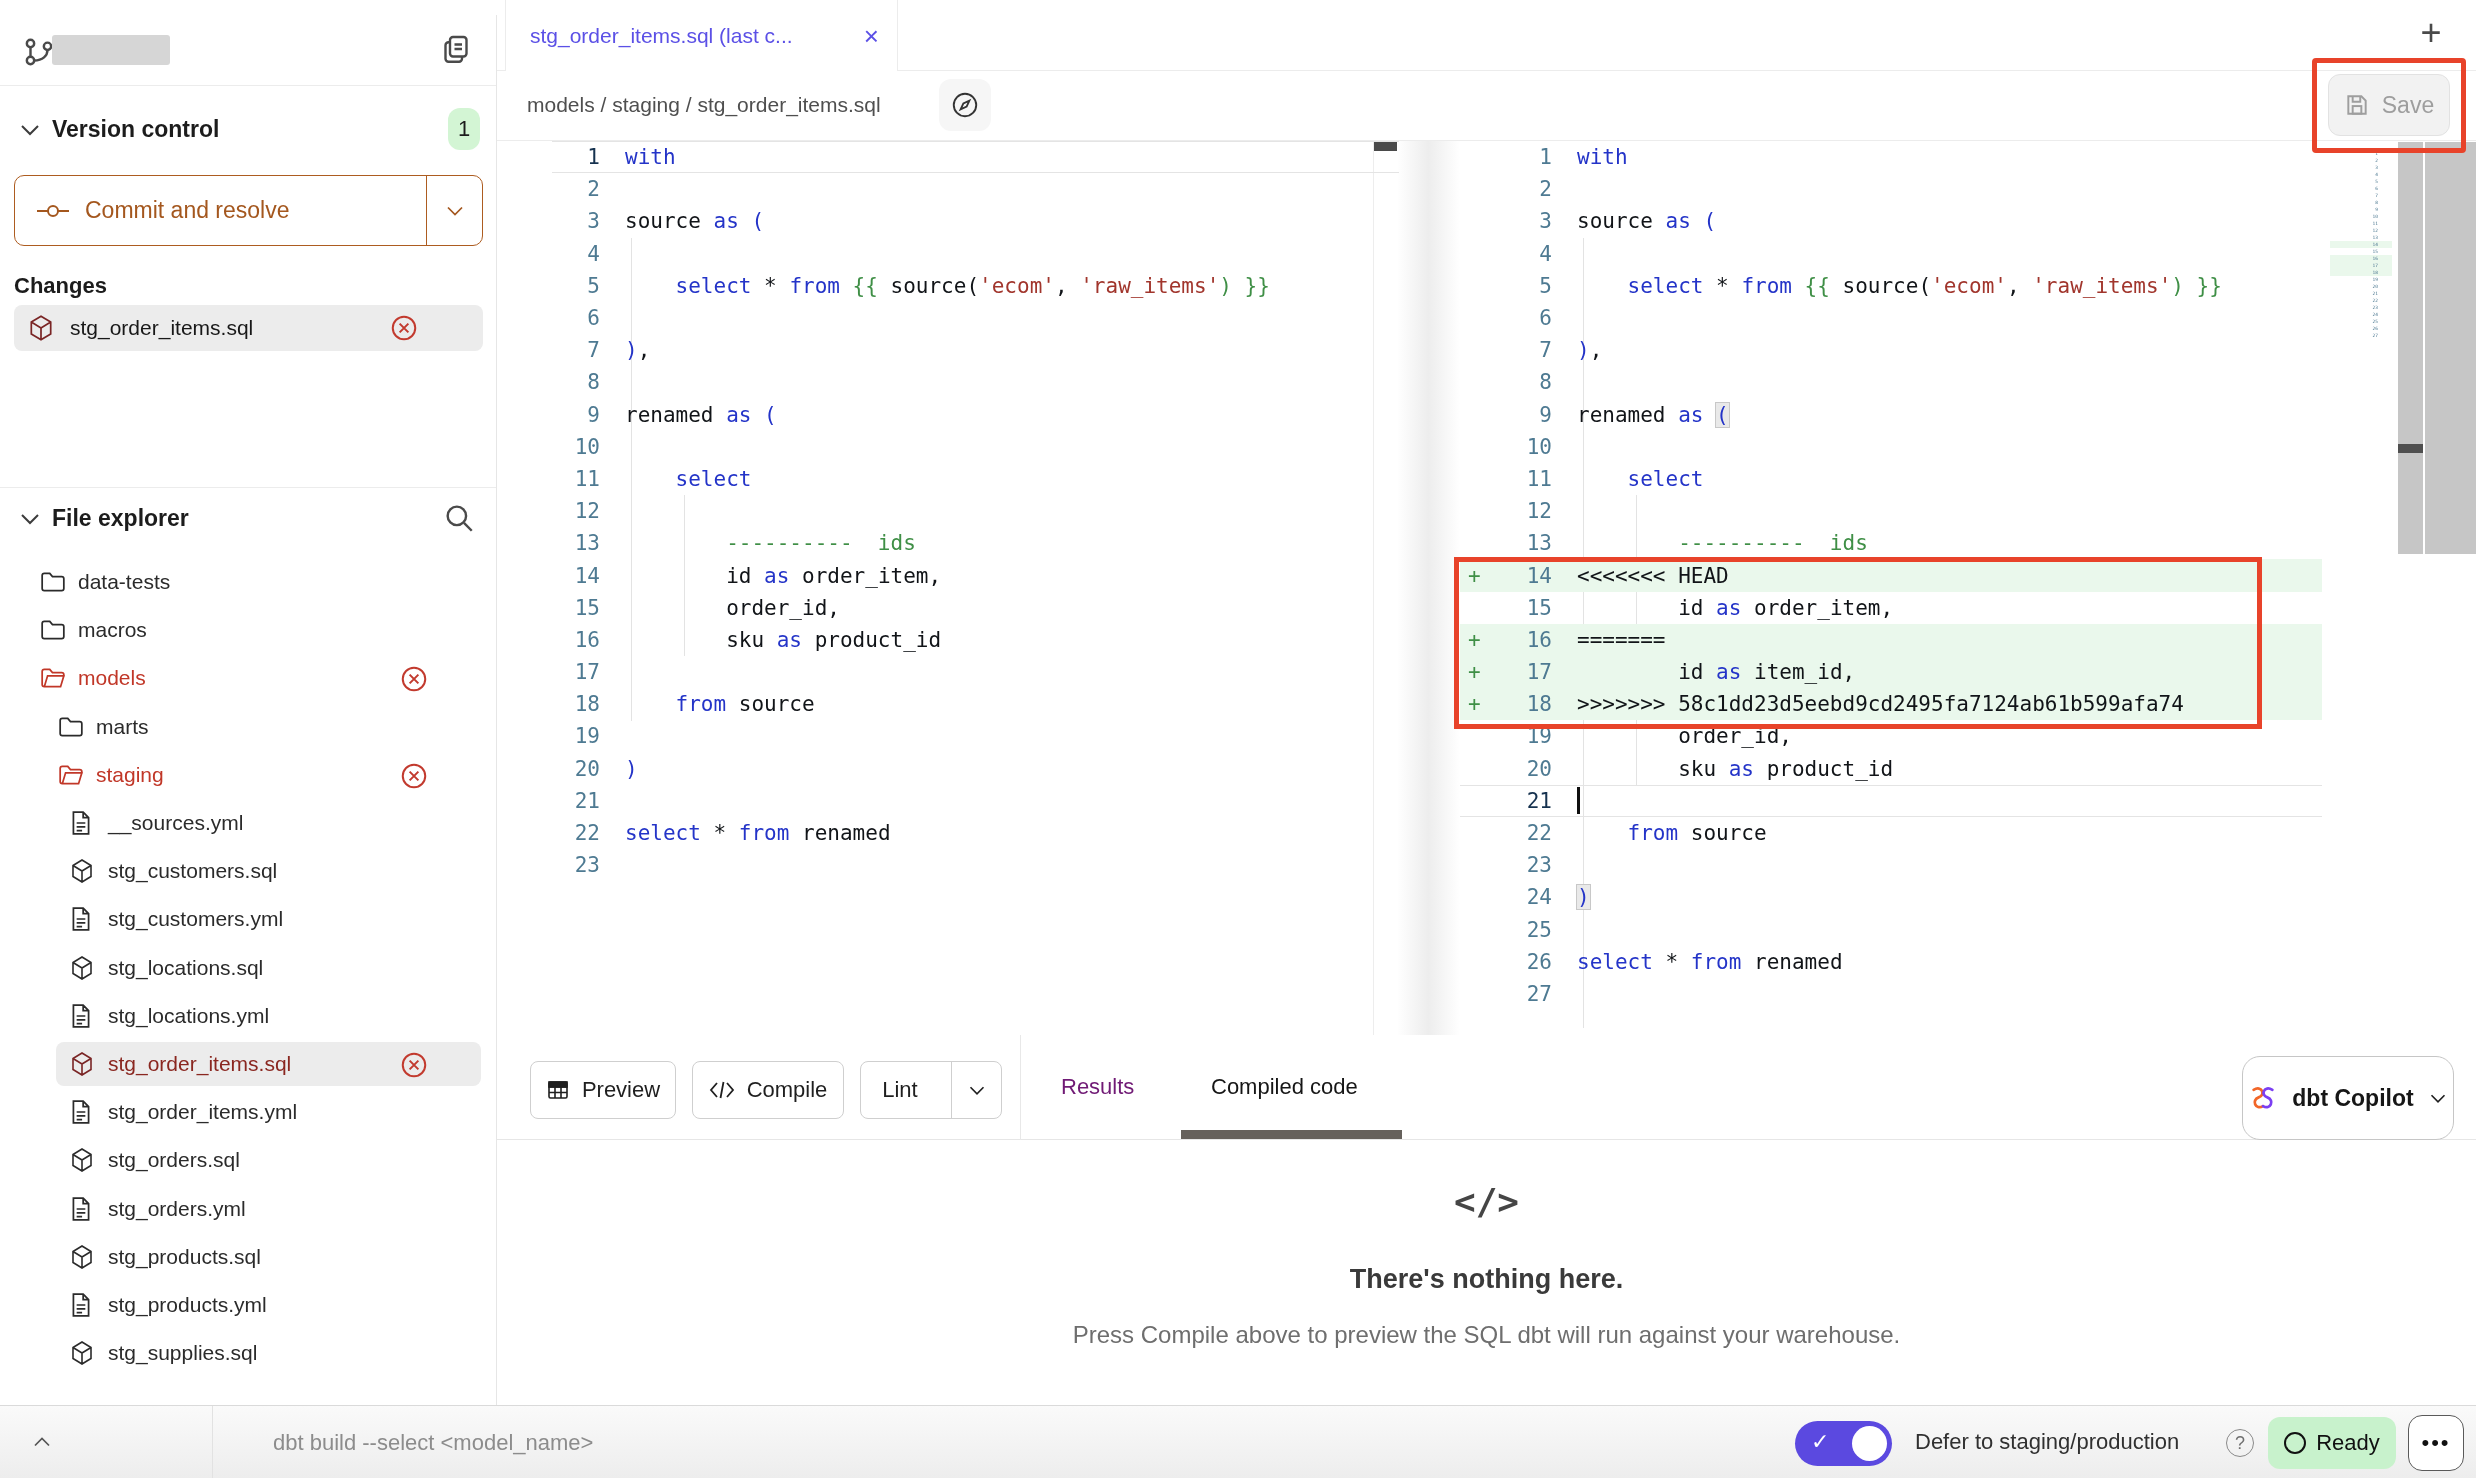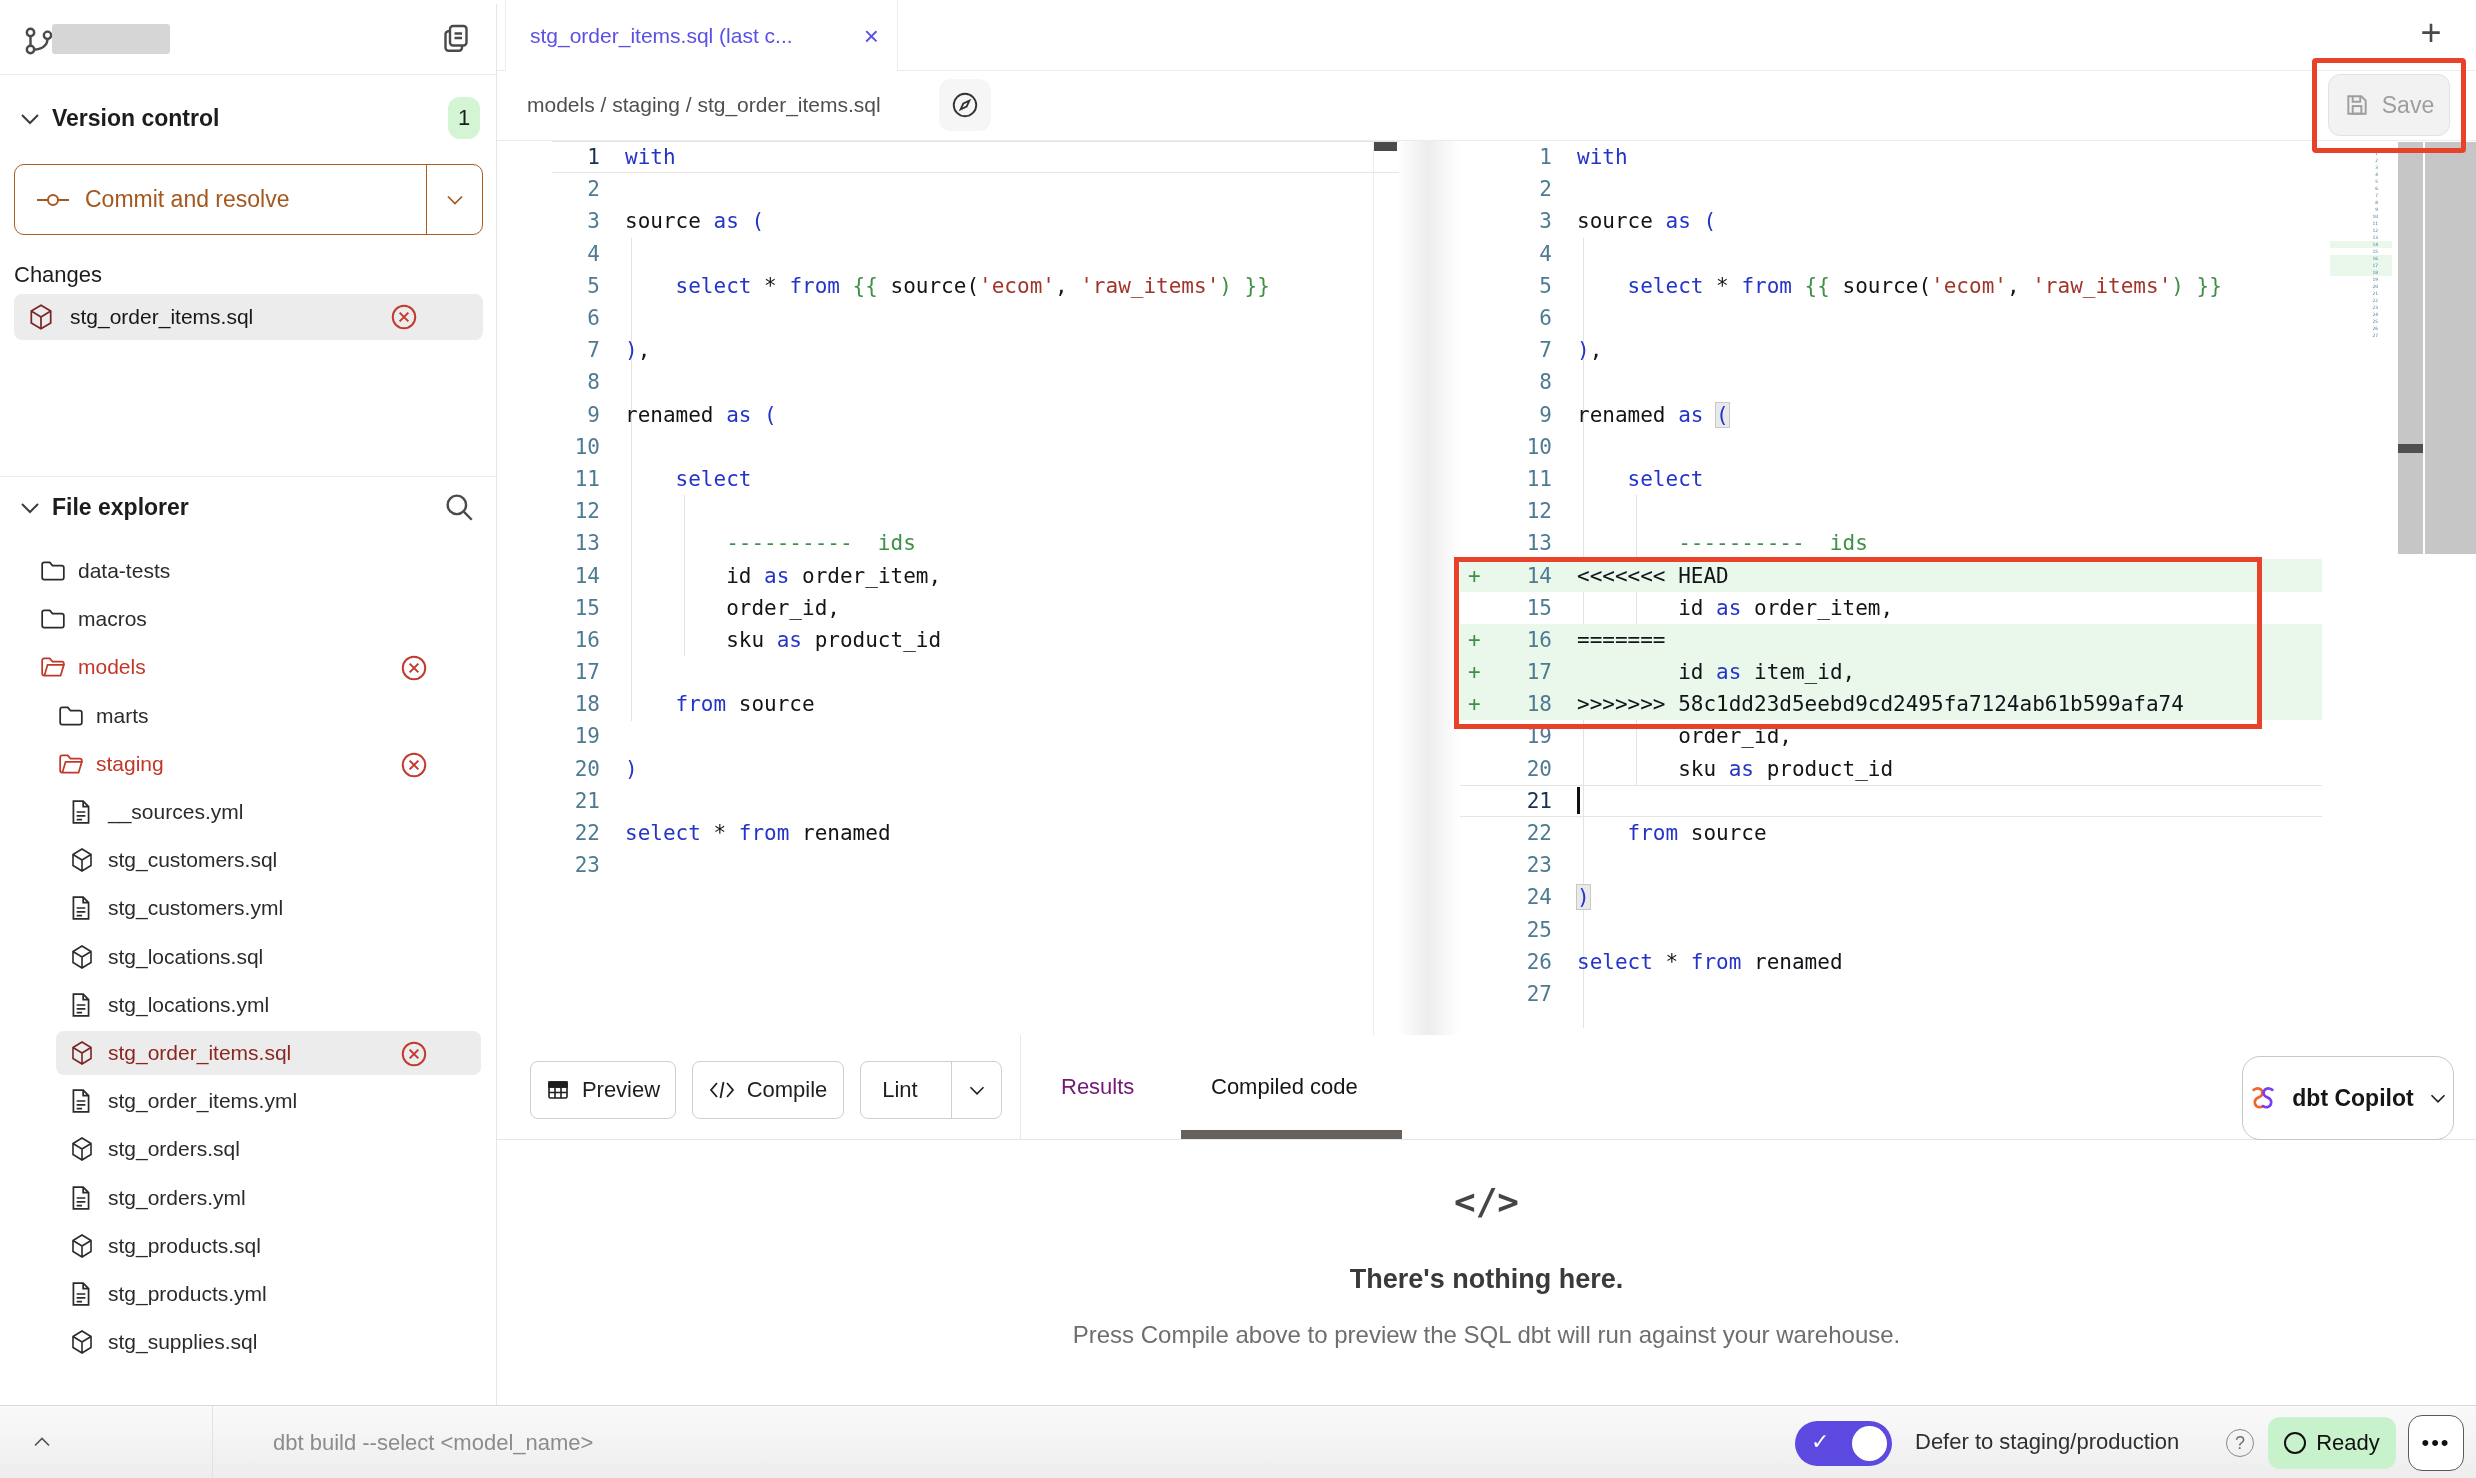--- a/index.html
+++ b/index.html
@@ -1,42 +1,42 @@
 <!DOCTYPE html>
 <html><head>
 <meta charset="utf-8">
 <style>
   * { margin:0; padding:0; box-sizing:border-box; }
   html,body { width:2476px; height:1478px; overflow:hidden; background:#fff;
     font-family:"Liberation Sans", sans-serif; }
   #app { position:relative; width:2476px; height:1478px; background:#fff; }
 
   
-  .sidebar { position:absolute; left:0; top:4px; width:497px; height:1405px;
+  .sidebar { position:absolute; left:0; top:15px; width:497px; height:1405px;
     border-right:1px solid #e6e6e6; background:#fff; }
   .sb-header { position:absolute; left:0; top:0; width:100%; height:71px;
     border-bottom:1px solid #ececec; }
   .branch-icon { position:absolute; left:22px; top:20px; }
   .redacted { position:absolute; left:52px; top:20px; width:118px; height:30px;
     background:#d6d6d6; border-radius:3px; }
   .copy-btn { position:absolute; right:18px; top:16px; width:40px; height:40px; cursor:pointer; }
   .vc-head { position:absolute; left:0; top:71px; width:100%; height:90px; }
   .vc-title { position:absolute; left:52px; top:30px; font-size:23px; font-weight:700; color:#1c1c1c; }
   .chev { display:inline-block; }
   .vc-chev { position:absolute; left:18px; top:36px; }
   .vc-badge { position:absolute; right:16px; top:22px; min-width:32px; height:42px;
     background:#d3f5d4; border-radius:12px; color:#1c1c1c; font-size:22px;
     display:flex; align-items:center; justify-content:center; padding:0 8px; }
   .commit-btn { position:absolute; left:14px; top:160px; width:469px; height:71px;
     border:1.5px solid #ad5c20; border-radius:10px; background:#fff; display:flex; cursor:pointer;text-align:center; }
   .commit-main { flex:1; display:flex; align-items:center; padding-left:22px; gap:16px;
     color:#a4571e; font-size:23px; font-weight:500; }
   .commit-split { width:56px; border-left:1.5px solid #ad5c20; display:flex;
     align-items:center; justify-content:center; }
-  .changes-label { position:absolute; left:14px; top:258px; font-size:22px; font-weight:400; color:#1c1c1c; }
+  .changes-label { position:absolute; left:14px; top:258px; font-size:22px; font-weight:700; color:#1c1c1c; }
   .change-row { position:absolute; left:14px; top:290px; width:469px; height:46px;
     background:#ececec; border-radius:8px; display:flex; align-items:center; cursor:pointer; }
   .change-row .c-icon { margin-left:14px; }
   .change-row .c-label { margin-left:16px; font-size:21px; color:#181818; flex:1; }
   .change-row .c-x { margin-right:64px; }
   .sb-div { position:absolute; left:0; top:472px; width:100%; border-top:1px solid #ececec; }
   .fe-head { position:absolute; left:0; top:472px; width:100%; height:62px; }
   .fe-chev { position:absolute; left:18px; top:24px; }
   .fe-title { position:absolute; left:52px; top:18px; font-size:23px; font-weight:700; color:#1c1c1c; }
   .fe-search { position:absolute; right:20px; top:14px; cursor:pointer; }

